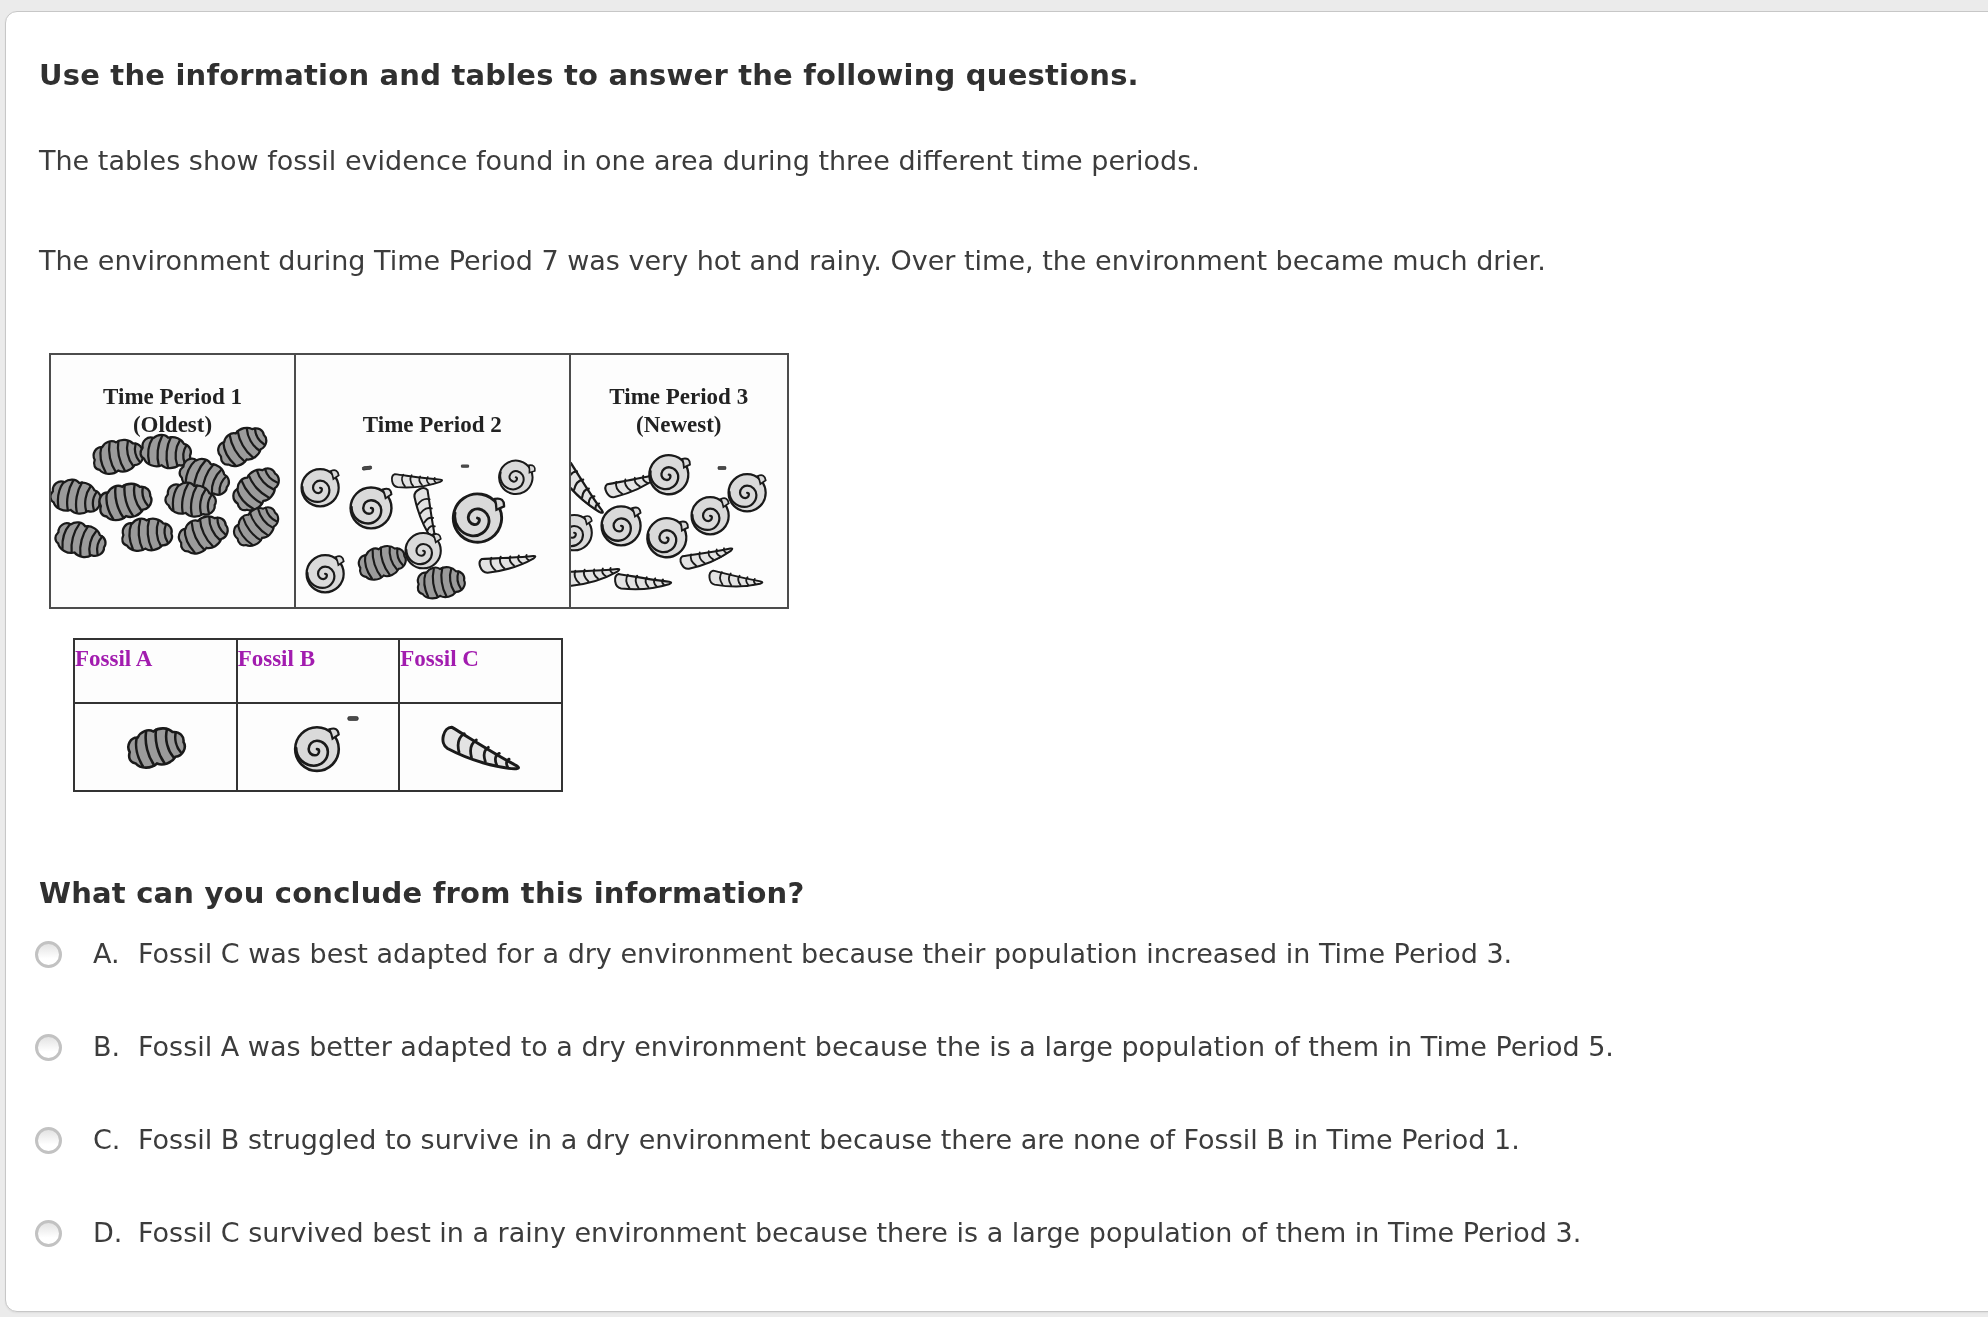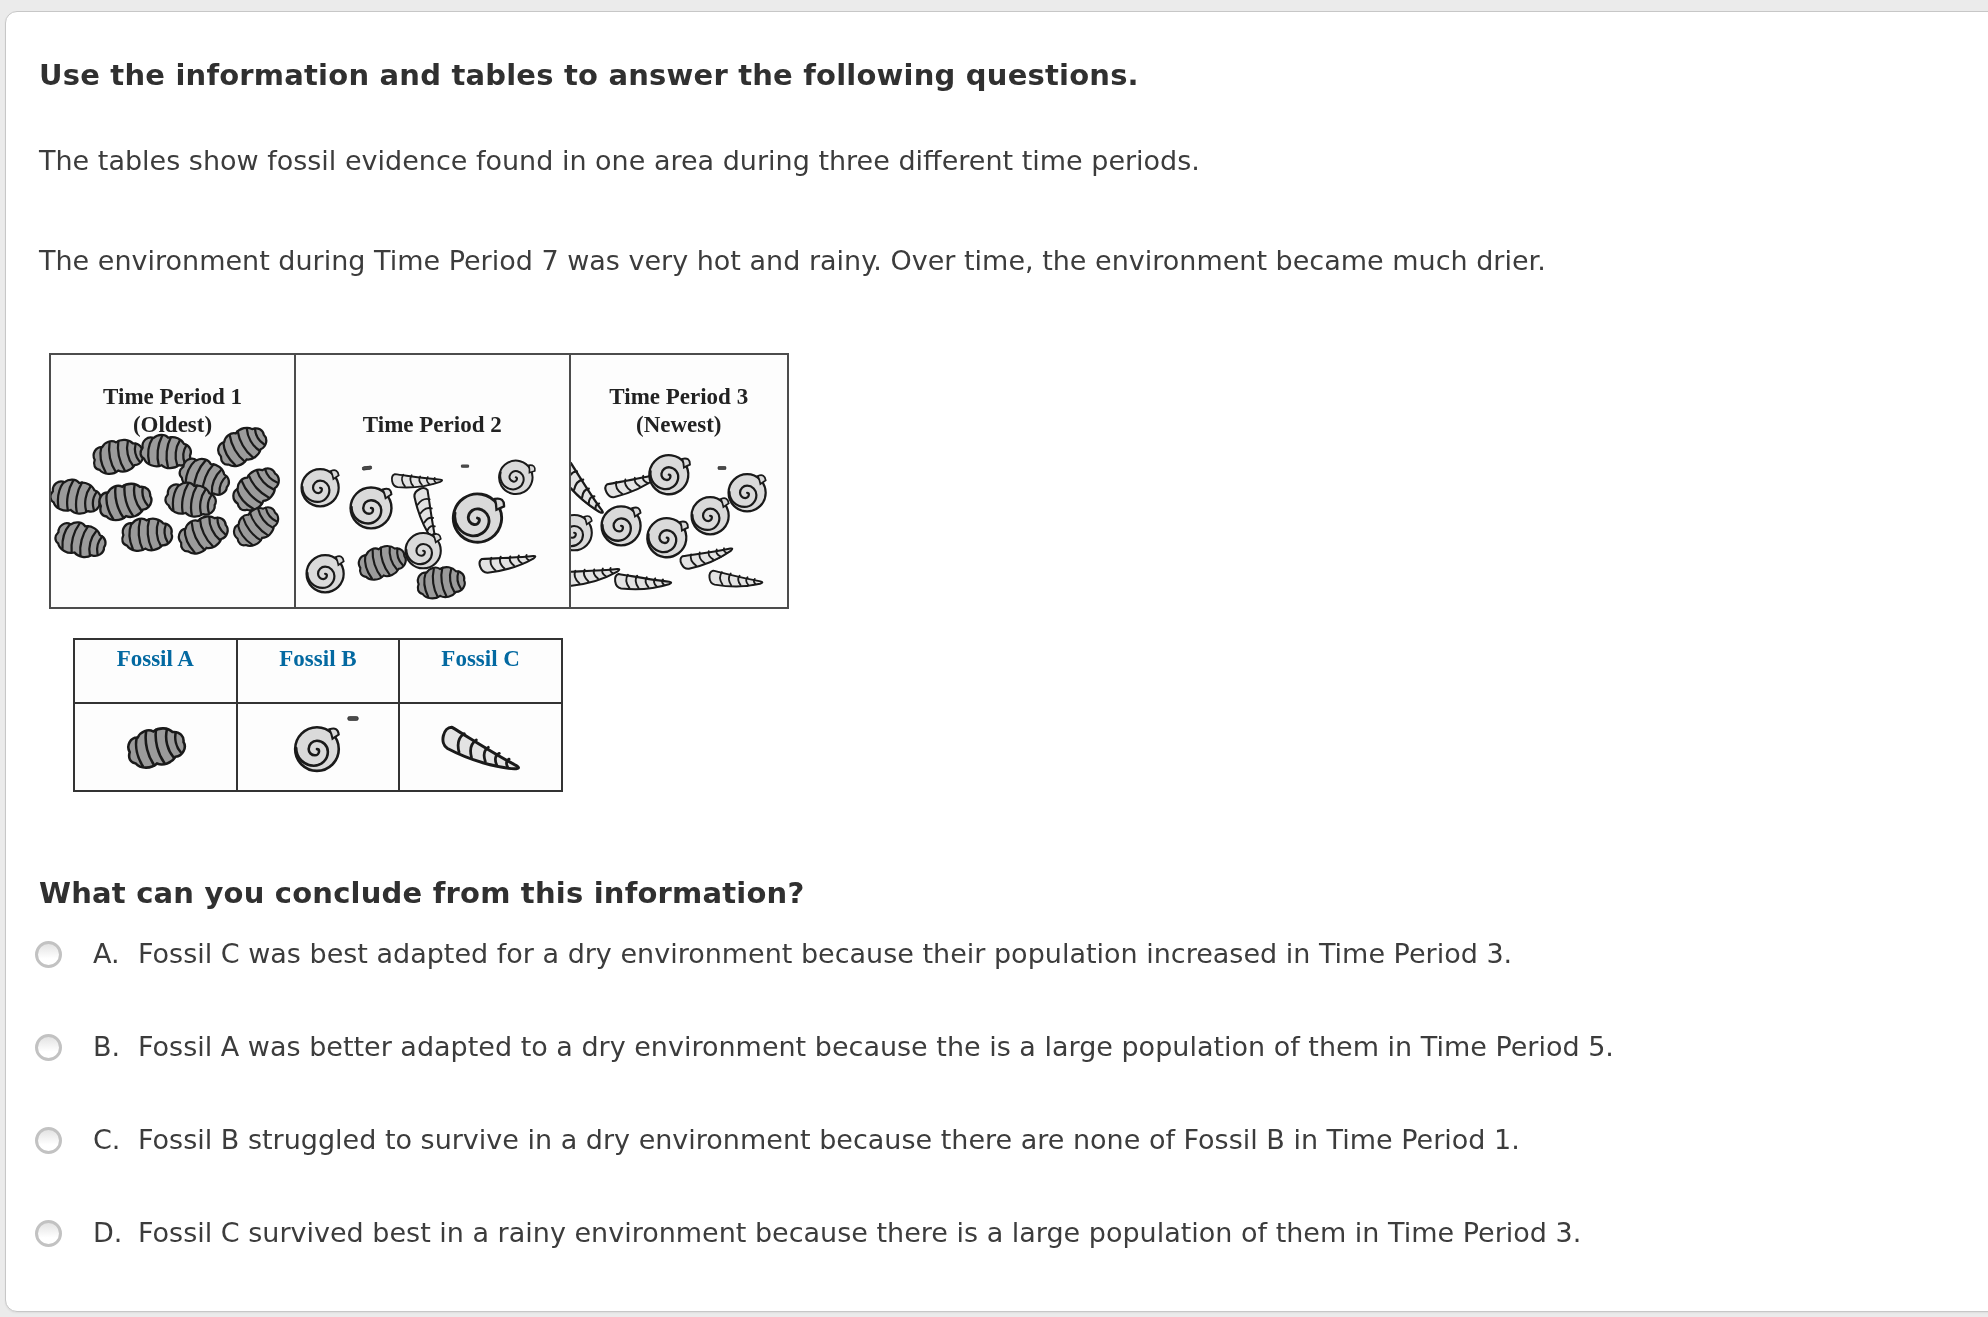--- a/index.html
+++ b/index.html
@@ -25,23 +25,23 @@
   .panel-title{position:absolute;top:28px;left:0;width:100%;text-align:center;
     font-family:"Liberation Serif","DejaVu Serif",serif;font-weight:bold;font-size:23px;
     line-height:28px;color:#222;}
   .panel-2 .panel-title{top:56px;}
   .fossil{position:absolute;}
 
   
   .key-table{position:absolute;left:67px;top:626px;width:490px;border:2px solid #333;
     border-collapse:collapse;table-layout:fixed;background:#fdfdfd;}
   .key-table td{border:2px solid #333;padding:0;}
-  .key-head td{height:56px;vertical-align:top;text-align:center;
+  .key-head td{height:56px;vertical-align:top;
     font-family:"Liberation Serif","DejaVu Serif",serif;font-weight:bold;font-size:23px;
-    color:#0369a1;padding-top:6px;}
+    color:#a21caf;padding-top:6px;}
   .key-img td{height:86px;}
   .key-cell{position:relative;width:100%;height:86px;}
   .key-fossil{position:absolute;left:50%;top:50%;}
   .key-dash{position:absolute;left:68%;top:12px;}
 
   
   .option-row{position:absolute;left:0;width:100%;height:36px;cursor:pointer;}
   .opt-a{top:926px;} .opt-b{top:1019px;} .opt-c{top:1112px;} .opt-d{top:1205px;}
   .radio{position:absolute;left:29px;top:3px;width:21px;height:21px;border-radius:50%;
     border:3px solid #c2c2c2;background:linear-gradient(180deg,#e3e3e3,#ffffff 70%);}

